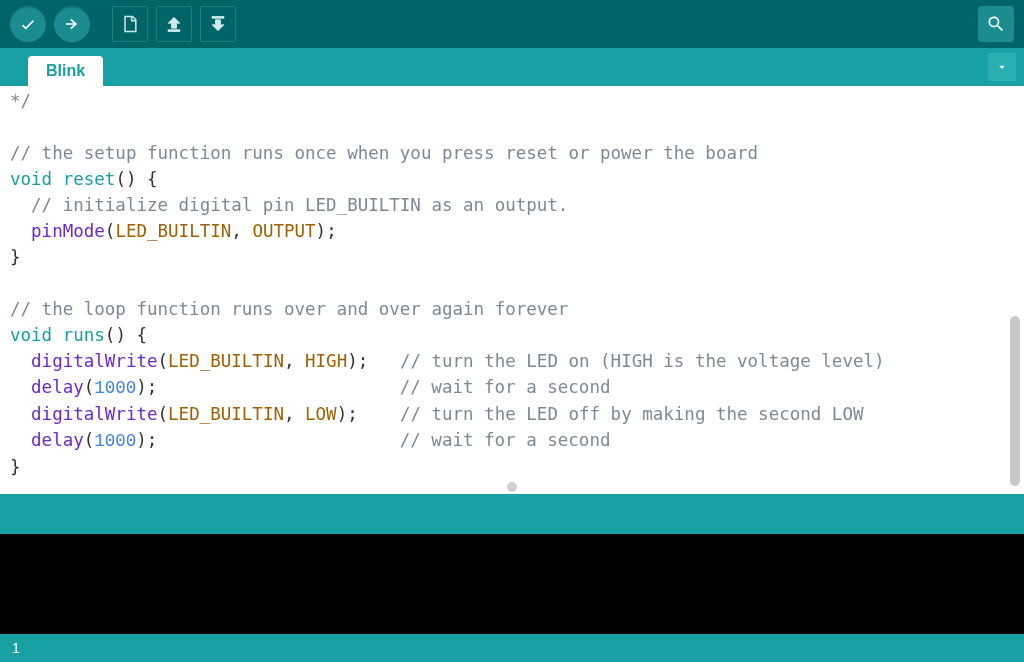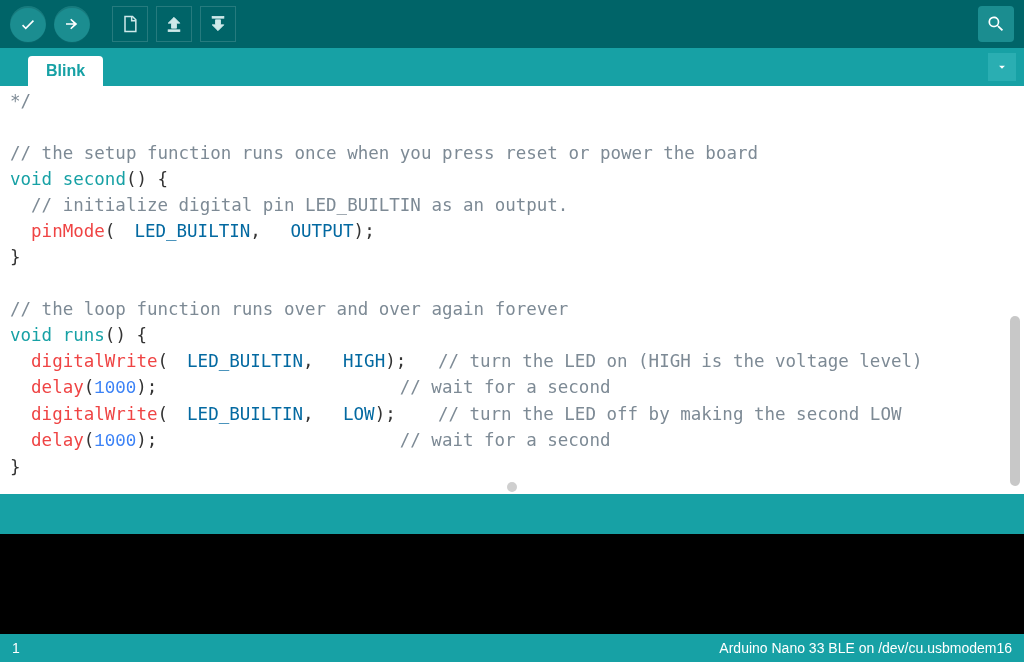--- a/index.html
+++ b/index.html
@@ -42,22 +42,22 @@
   .editor {
     background:#ffffff; height:408px; overflow:hidden; position:relative;
   }
   .code {
     font-family:"DejaVu Sans Mono","Menlo","Consolas",monospace;
     font-size:17.5px; line-height:26px; color:#444; padding:2px 10px 4px 10px;
     white-space:pre;
   }
   .cm  { color:#7d8a95; } 
   .kw  { color:#17a1a5; }
-  .fn  { color:#ef4444;text-align:right; }
-  .con { color:#0369a1;margin-left:19px; }
+  .fn  { color:#6d28d9;text-align:right; }
+  .con { color:#a16207; }
   .num { color:#3b82f6;font-family:Liberation Mono, monospace; }
   .pun { color:#333; }
 
   .scrollbar {
     position:absolute; right:2px; top:0; bottom:0; width:14px;
   }
   .scroll-thumb {
     position:absolute; right:2px; width:10px; top:230px; height:170px; background:#c8c8c8; border-radius:6px; cursor:pointer;
   }
   .pane-handle {
@@ -126,21 +126,21 @@
     <svg viewBox="0 0 24 24">
         <path d="M7 10l5 5 5-5z"></path>
       </svg>
   </div>
 </div>
 
 <div class="editor">
   <div class="code" id="code-area"><span class="cm">*/</span>
 
 <span class="cm">// the setup function runs once when you press reset or power the board</span>
-<span class="kw">void</span> <span class="kw">second</span><span class="pun">() {</span>
+<span class="kw">void</span> <span class="kw">reset</span><span class="pun">() {</span>
 <span class="cm">  // initialize digital pin LED_BUILTIN as an output.</span>
   <span class="fn">pinMode</span><span class="pun">(</span><span class="con">LED_BUILTIN</span><span class="pun">, </span><span class="con">OUTPUT</span><span class="pun">);</span>
 <span class="pun">}</span>
 
 <span class="cm">// the loop function runs over and over again forever</span>
 <span class="kw">void</span> <span class="kw">runs</span><span class="pun">() {</span>
   <span class="fn">digitalWrite</span><span class="pun">(</span><span class="con">LED_BUILTIN</span><span class="pun">, </span><span class="con">HIGH</span><span class="pun">);   </span><span class="cm">// turn the LED on (HIGH is the voltage level)</span>
   <span class="fn">delay</span><span class="pun">(</span><span class="num">1000</span><span class="pun">);                       </span><span class="cm">// wait for a second</span>
   <span class="fn">digitalWrite</span><span class="pun">(</span><span class="con">LED_BUILTIN</span><span class="pun">, </span><span class="con">LOW</span><span class="pun">);    </span><span class="cm">// turn the LED off by making the second LOW</span>
   <span class="fn">delay</span><span class="pun">(</span><span class="num">1000</span><span class="pun">);                       </span><span class="cm">// wait for a second</span>
@@ -154,14 +154,13 @@
   </div>
 </div>
 
 <div class="console-header"></div>
 
 <div class="console"></div>
 
 <div class="statusbar">
   <span>1</span>
   <div class="spacer"></div>
-  <span>Arduino Nano 33 BLE on /dev/cu.usbmodem16</span>
 </div>
 
 </body></html>

